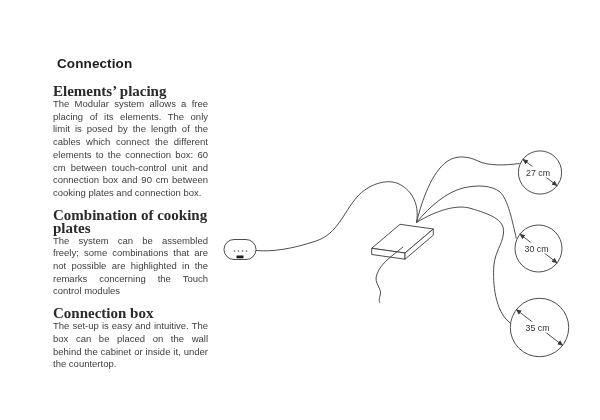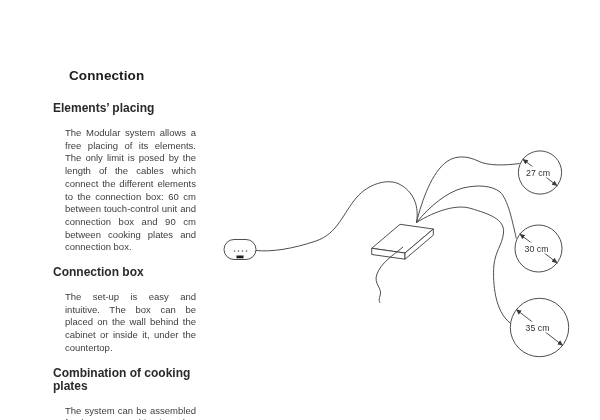--- a/index.html
+++ b/index.html
@@ -16,36 +16,37 @@
     left: 53px;
     top: 50px;
     width: 155px;
     color: #3d3d3d;
   }
   .title {
     font-size: 13.5px;
     line-height: 20px;
     font-weight: bold;
     color: #1c1c1c;
-    margin: 16px;
+    margin: 4px;
     letter-spacing: 0.1px;
   }
   .section { margin-top: 9px; }
   .section:first-of-type { margin-top: 11px; }
   .section h2 {
-    font-size: 12px;
+    font-size: 15px;
     line-height: 13px;
     margin: 0;
     font-weight: bold;
     color: #2a2a2a;
+    font-family: Liberation Serif, serif;
   }
   .section p {
     font-size: 9.5px;
     line-height: 12.7px;
-    margin: 12px;
+    margin: 0;
     text-align: justify;
     color: #3d3d3d;
   }
   .diagram-svg { position: absolute; left: 0; top: 0; }
   .cable { fill: none; stroke: #3a3a3a; stroke-width: 0.9; }
   .shape { fill: #ffffff; stroke: #3a3a3a; stroke-width: 0.9; }
   .label-mask { fill: #ffffff; stroke: none; }
   .plate-label {
     font-family: "Liberation Sans", sans-serif;
     font-size: 8.8px;
@@ -62,27 +63,27 @@
     <h1 class="title">
       <span>Connection</span><br>
     </h1>
 
     <div class="section">
       <h2>Elements’ placing</h2>
       <p>The Modular system allows a free placing of its elements. The only limit is posed by the length of the cables which connect the different elements to the connection box: 60 cm between touch-control unit and connection box and 90 cm between cooking plates and connection box.</p>
     </div>
 
     <div class="section">
-      <h2>Connection box</h2>
-      <p>The set-up is easy and intuitive. The box can be placed on the wall behind the cabinet or inside it, under the countertop.</p>
+      <h2>Combination of cooking plates</h2>
+      <p>The system can be assembled freely; some combinations that are not possible are highlighted in the remarks concerning the Touch control modules</p>
     </div>
 
     <div class="section">
-      <h2>Combination of cooking plates</h2>
-      <p>The system can be assembled freely; some combinations that are not possible are highlighted in the remarks concerning the Touch control modules</p>
+      <h2>Connection box</h2>
+      <p>The set-up is easy and intuitive. The box can be placed on the wall behind the cabinet or inside it, under the countertop.</p>
     </div>
   </div>
 
   <svg class="diagram-svg" width="600" height="420" viewBox="0 0 600 420">
     <defs>
       <marker id="ah" viewBox="0 0 10 10" refX="8.5" refY="5" markerWidth="7" markerHeight="7" orient="auto-start-reverse">
         <path d="M0,1 L9,5 L0,9 z" fill="#3a3a3a"></path>
       </marker>
     </defs>
 

